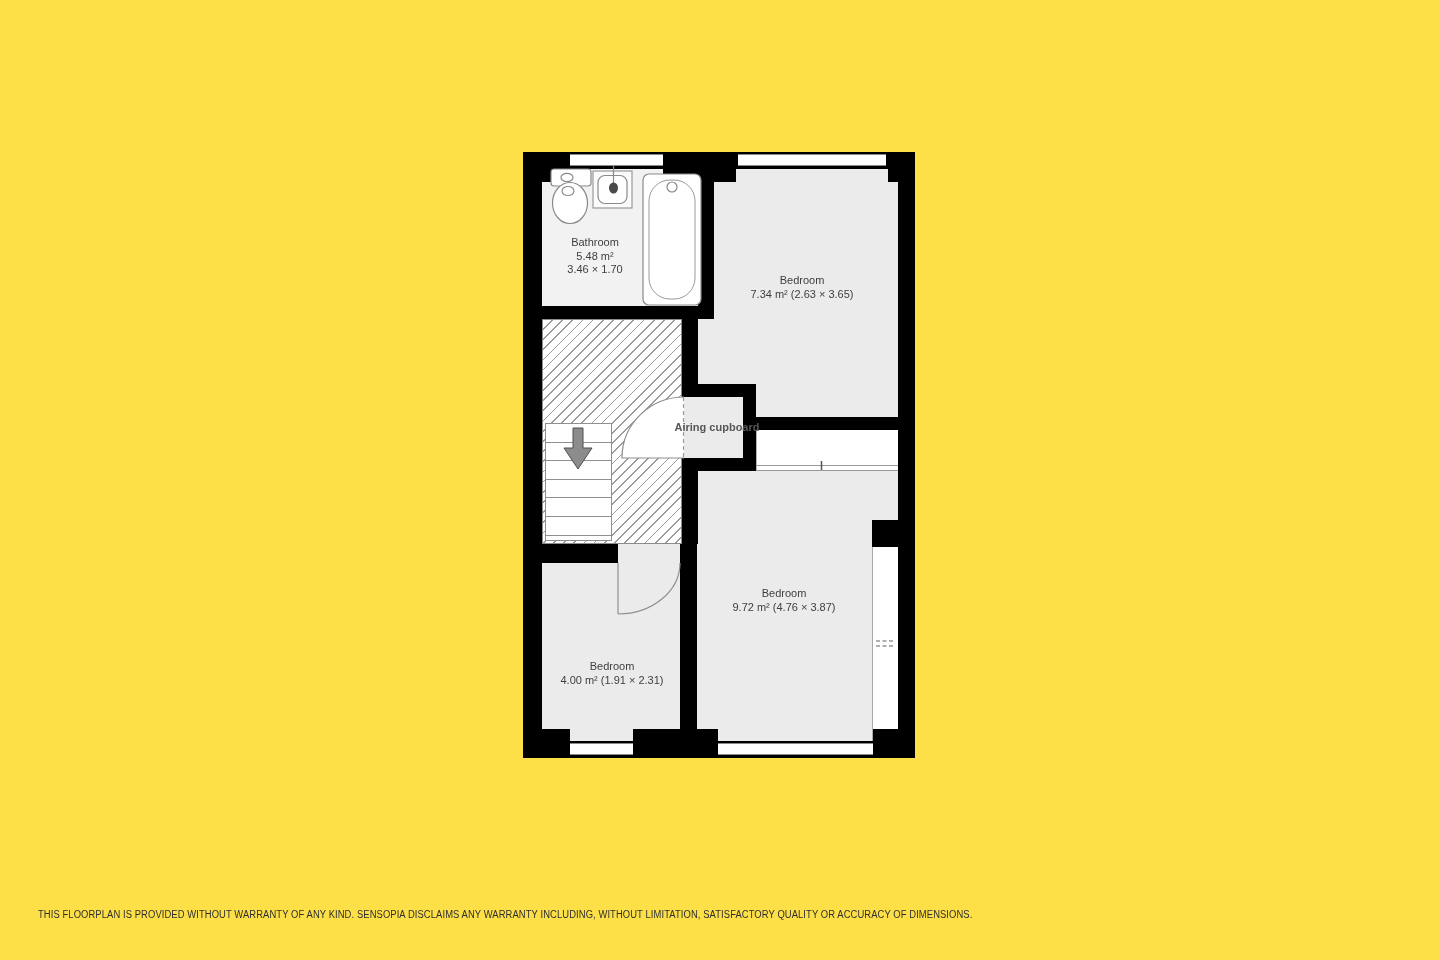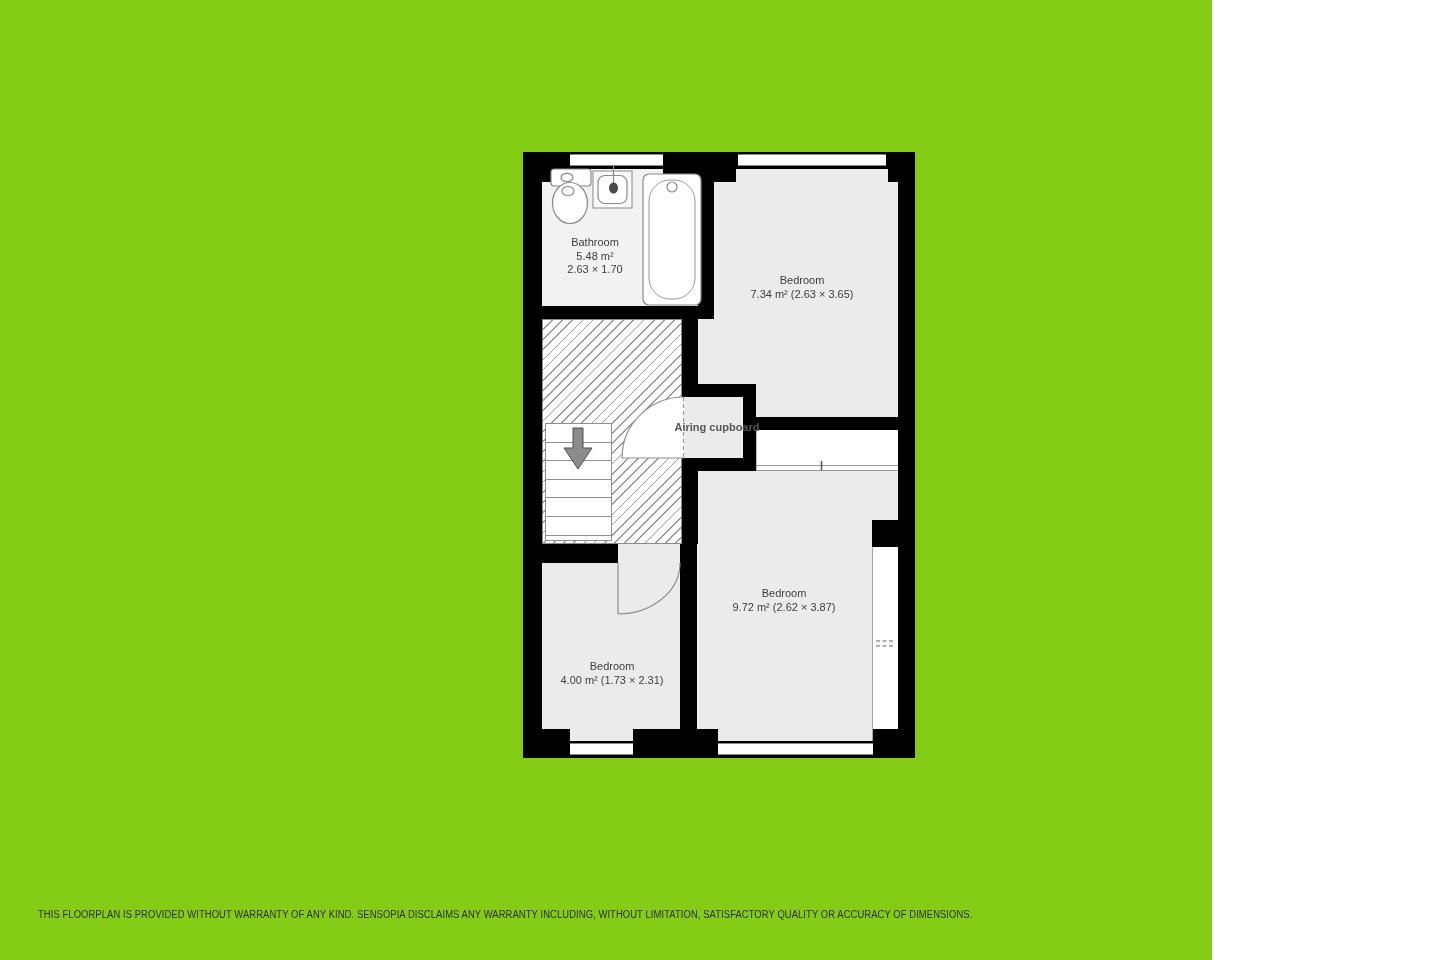--- a/index.html
+++ b/index.html
@@ -1,16 +1,16 @@
 <!DOCTYPE html>
 <html><head>
 <meta charset="utf-8">
 <style>
   html,body{margin:0;padding:0;background:#ffffff;}
-  .page{position:relative;width:1212px;height:960px;background:#84cc16;overflow:hidden;
+  .page{position:relative;width:1440px;height:960px;background:#fde047;overflow:hidden;
         font-family:"Liberation Sans","DejaVu Sans",sans-serif;}
   .abs{position:absolute;}
   .wall{position:absolute;background:#000;}
   .room{position:absolute;background:#ebebeb;}
   .room-bath{background:#f2f2f2;}
   .hatch{position:absolute;background:#fff;box-sizing:border-box;border:1px solid #8c8c8c;
          background-image:repeating-linear-gradient(135deg,#ffffff 0px,#ffffff 6px,#9b9b9b 6px,#9b9b9b 7.2px);}
   .stairs{position:absolute;background:#fff;box-sizing:border-box;border:1px solid #8f8f8f;
           background-image:repeating-linear-gradient(to bottom,transparent 0px,transparent 17.5px,#8f8f8f 17.5px,#8f8f8f 18.6px);}
   .window{position:absolute;background:#fff;border-top:1.5px solid #8a8a8a;border-bottom:1.5px solid #8a8a8a;height:10px;}
@@ -109,32 +109,32 @@
     <g>
       <path d="M 353 489 H 370 M 353 494 H 370" fill="none" stroke="#b0b0b0" stroke-width="1.8" stroke-dasharray="4 2.5"></path>
     </g>
 
     <path d="M 298.5 309 V 318" stroke="#555" stroke-width="1.5"></path>
   </svg>
 
   <div class="label" style="left:595px;top:236px;">
     <div>Bathroom</div>
     <div>5.48 m²</div>
-    <div>2.63 × 1.70</div>
+    <div>3.46 × 1.70</div>
   </div>
   <div class="label" style="left:802px;top:274px;">
     <div>Bedroom</div>
     <div>7.34 m² (2.63 × 3.65)</div>
   </div>
   <div class="label" style="left:784px;top:587px;">
     <div>Bedroom</div>
-    <div>9.72 m² (2.62 × 3.87)</div>
+    <div>9.72 m² (4.76 × 3.87)</div>
   </div>
   <div class="label" style="left:612px;top:660px;">
     <div>Bedroom</div>
-    <div>4.00 m² (1.73 × 2.31)</div>
+    <div>4.00 m² (1.91 × 2.31)</div>
   </div>
   <div class="label label-cupboard" style="left:717px;top:421px;">
     <div>Airing cupboard</div>
   </div>
 
   <div class="disclaimer" style="left:38px;top:909px;">THIS FLOORPLAN IS PROVIDED WITHOUT WARRANTY OF ANY KIND. SENSOPIA DISCLAIMS ANY WARRANTY INCLUDING, WITHOUT LIMITATION, SATISFACTORY QUALITY OR ACCURACY OF DIMENSIONS.</div>
 </div>
 
 </body></html>

